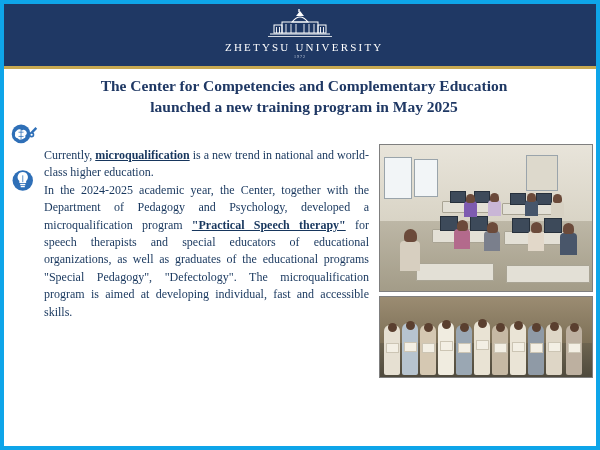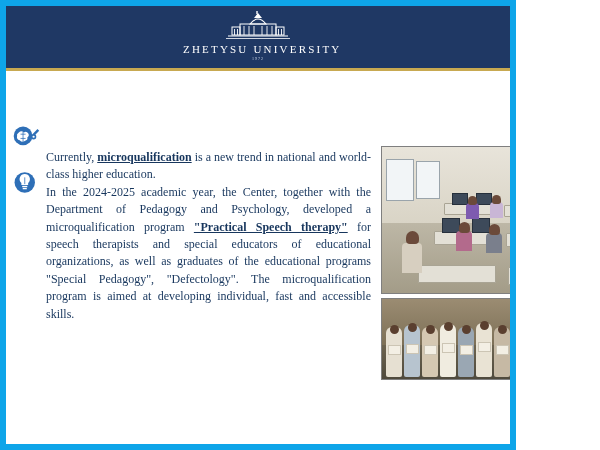--- a/index.html
+++ b/index.html
@@ -8,25 +8,25 @@
   }
   body {
     width: 600px;
     height: 450px;
     background: #ffffff;
     font-family: "Liberation Serif", serif;
     overflow: hidden;
   }
   .slide {
     position: relative;
-    width: 516px;
+    width: 600px;
     height: 450px;
     background: #ffffff;
     box-sizing: border-box;
-    border: 6px solid #0ea5e9;
+    border: 4px solid #0ea5e9;
     overflow: hidden;
   }
 
   
   .header-band {
     position: absolute;
     top: 0;
     left: 0;
     width: 600px;
     height: 62px;
@@ -236,20 +236,24 @@
         <line x1="68.5" y1="19" x2="68.5" y2="25"></line>
         <line x1="71.5" y1="19" x2="71.5" y2="25"></line>
       </g>
       <line x1="18" y1="26" x2="78" y2="26" stroke="#ffffff" stroke-width="1.2"></line>
       <line x1="16" y1="28.5" x2="80" y2="28.5" stroke="#ffffff" stroke-width="0.8"></line>
     </svg>
     <span class="logo-text">ZHETYSU UNIVERSITY</span>
     <span class="logo-sub">1972</span>
   </div>
 
+  <div class="title">
+    <div>The Center for Competencies and Complementary Education</div>
+    <div>launched a new training program in May 2025</div>
+  </div>
 
   <div class="icon-col">
     <svg class="icon-badge" viewBox="0 0 40 40">
       <circle cx="13" cy="14" r="11" fill="#2e6fb7"></circle>
       <path d="M8 10 q3-3 6 0 q3-2 5 1 q2 3 -1 5 q1 3 -3 4 q-3 2 -6 -1 q-4 -1 -3 -5 q-1 -2 2 -4 z" fill="#ffffff"></path>
       <path d="M13 9 v12 M10 12 h6 M10 17 h6" stroke="#2e6fb7" stroke-width="0.9" fill="none"></path>
       <g transform="translate(24,6)">
         <path d="M6 0 l2 2 l-6 6 l-2 -2 z" fill="#2e6fb7"></path>
         <circle cx="1.4" cy="9" r="3.2" fill="#2e6fb7"></circle>
         <circle cx="1.4" cy="9" r="1.3" fill="#ffffff"></circle>

